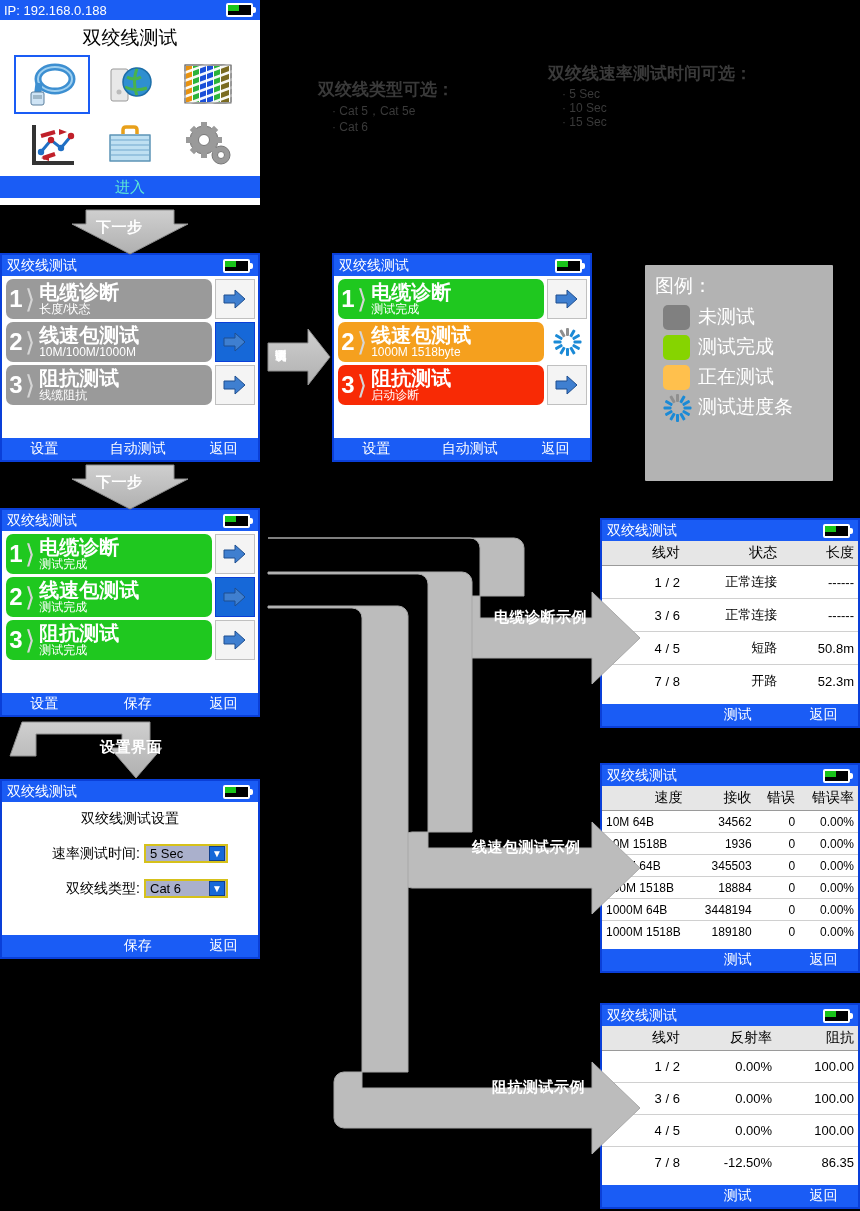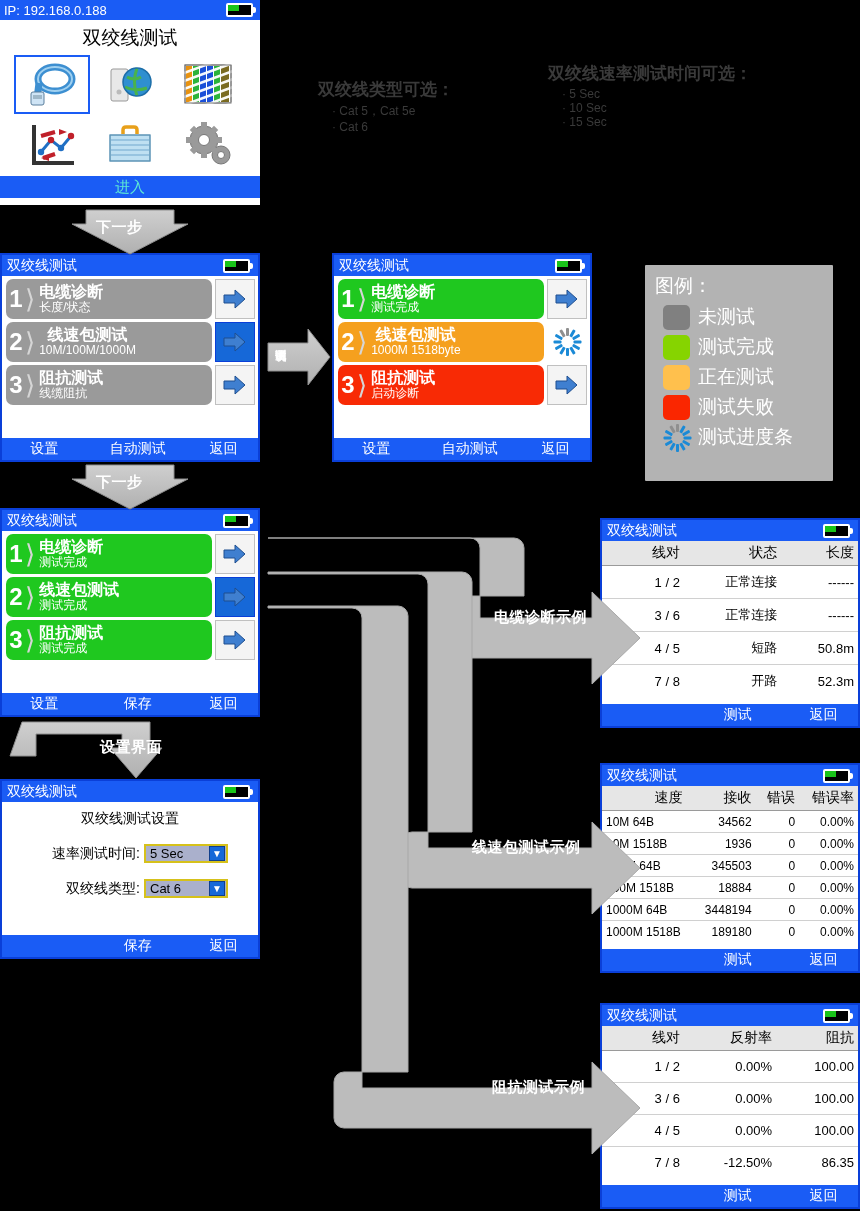--- a/index.html
+++ b/index.html
@@ -79,21 +79,21 @@
   .chip.gray   { background:#9a9a9a; }
   .chip.green  { background:#1fc81f; }
   .chip.orange { background:#f5a01e; }
   .chip.red    { background:#f82a05; }
   .chip .num {
     font-size:24px; font-weight:bold; color:#fff; width:16px; text-align:center;
     line-height:1;
   }
   .chip .sep { font-size:26px; color:#d6d6d6; margin:0 4px 0 1px; font-weight:300;}
   .chip .txt { display:flex; flex-direction:column; justify-content:center; line-height:1.05; }
-  .chip .t1 { font-size:16px; color:#fff; font-weight:bold;text-align:center; }
+  .chip .t1 { font-size:20px; color:#fff; font-weight:bold;text-align:center; }
   .chip .t2 { font-size:12px; color:#fff; }
   .gobtn {
     width:40px; margin-left:3px; display:flex; align-items:center; justify-content:center;
     background:#f4f4f4; border:1px solid #c0c0c0;
   }
   .gobtn.sel { background:#1668d8; border:1px solid #0a3fd8; }
   .gobtn.plain { background:transparent; border:none; }
 
   
   .spinner { width:28px; height:28px; position:relative; }
@@ -410,24 +410,20 @@
   </div>
   <div class="lg-row">
     <span class="sw" style="background:#86d400"></span>
     <span class="lg-txt">测试完成</span>
   </div>
   <div class="lg-row">
     <span class="sw" style="background:#ffc04d"></span>
     <span class="lg-txt">正在测试</span>
   </div>
   <div class="lg-row">
-    <span class="sw" style="background:#fa2600"></span>
-    <span class="lg-txt">测试失败</span>
-  </div>
-  <div class="lg-row">
     <span class="sw" style="background:transparent;position:relative;">
       <span class="spinner" id="sp2" style="position:absolute;left:0;top:-1px;">
           <i style="transform: rotate(0deg); background: rgb(143, 143, 143);"></i>
           <i style="transform: rotate(30deg); background: rgb(27, 138, 214);"></i>
           <i style="transform: rotate(60deg); background: rgb(27, 138, 214);"></i>
           <i style="transform: rotate(90deg); background: rgb(27, 138, 214);"></i>
           <i style="transform: rotate(120deg); background: rgb(27, 138, 214);"></i>
           <i style="transform: rotate(150deg); background: rgb(27, 138, 214);"></i>
           <i style="transform: rotate(180deg); background: rgb(27, 138, 214);"></i>
           <i style="transform: rotate(210deg); background: rgb(27, 138, 214);"></i>

